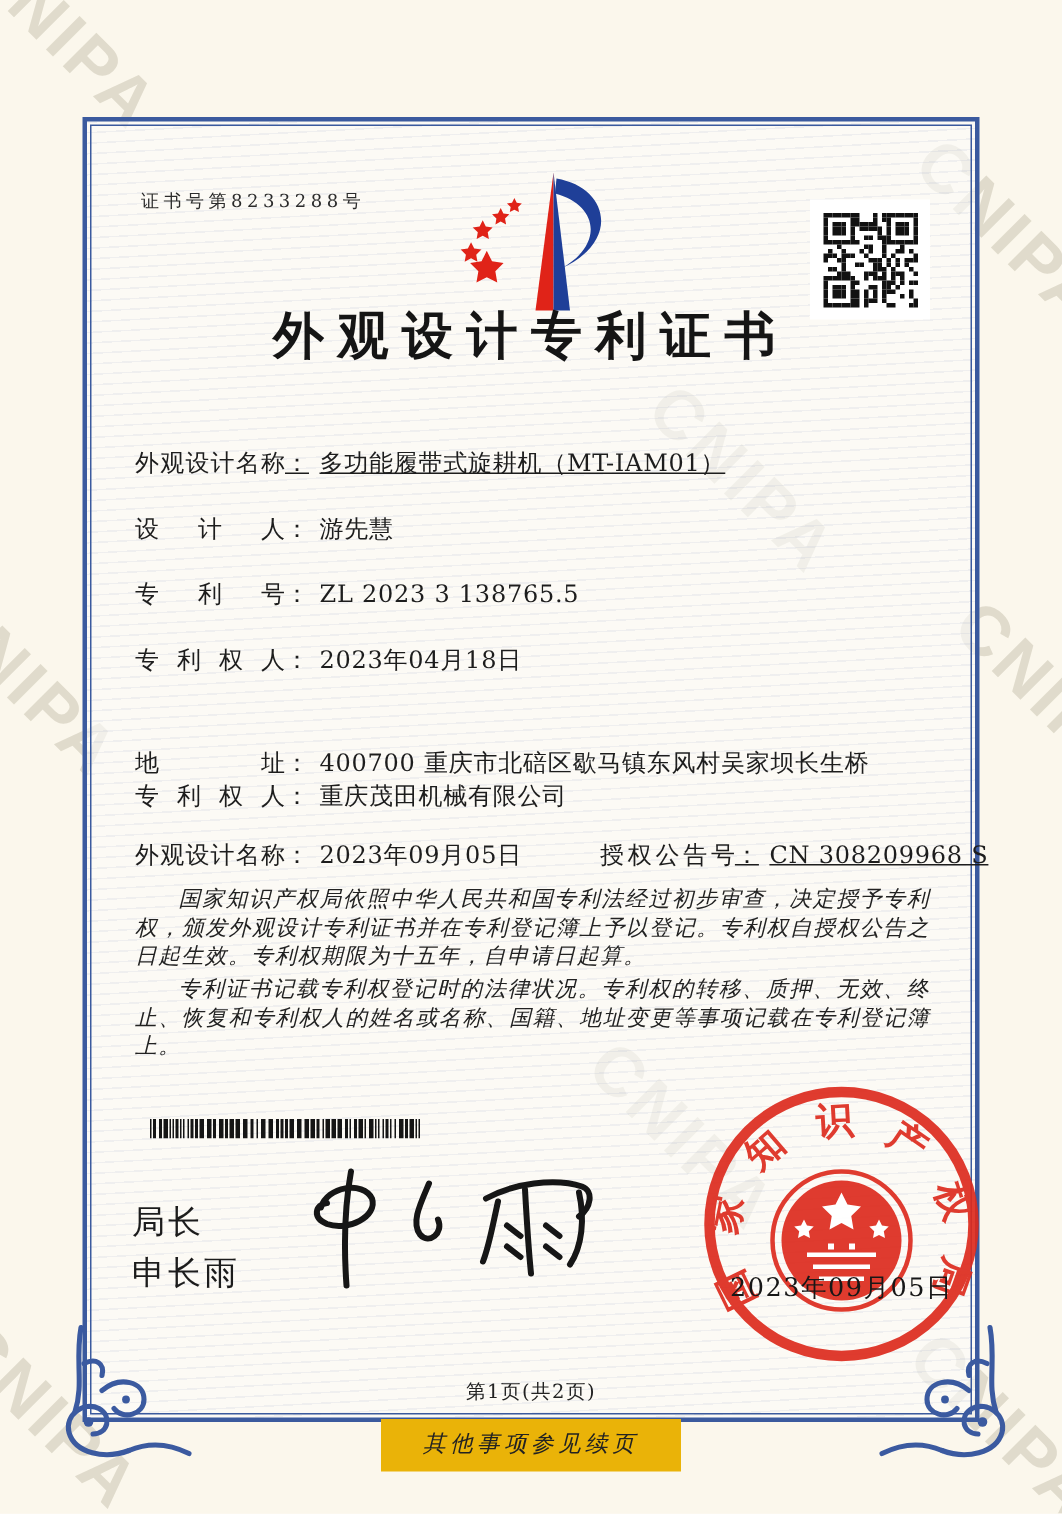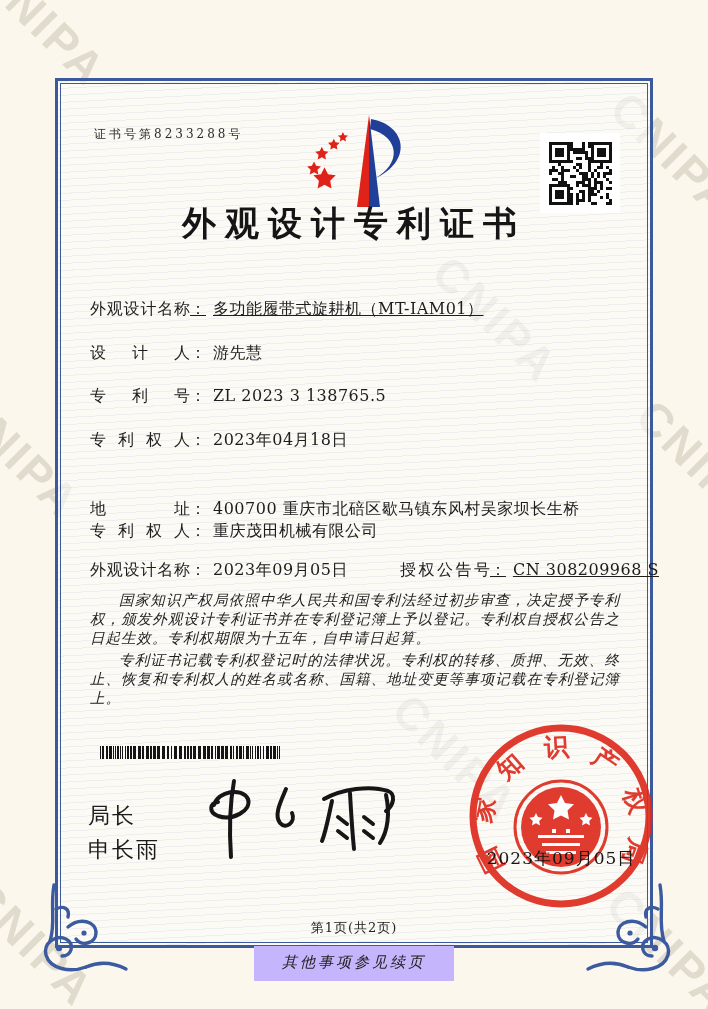--- a/index.html
+++ b/index.html
@@ -61,21 +61,21 @@
   .sign-hand { position:absolute; left:132px; top:688px; width:230px; height:95px; }
 
   
   .seal { position:absolute; left:408px; top:640px; width:190px; height:190px; }
   .seal-date { position:absolute; left:388px; top:766px; width:230px; text-align:center;
                font-size:17px; color:#171717; letter-spacing:1px; z-index:4; }
 
   
   .pagenum { position:absolute; left:0; width:100%; top:838px; text-align:center; font-size:13px; color:#222; letter-spacing:1px; }
   .cont-strip { position:absolute; left:50%; transform:translateX(-50%); top:946px; z-index:6;
-                background:#c4b5fd; padding:7px 28px 9px; font-size:15px; font-style:italic;
+                background:#eab308; padding:7px 28px 9px; font-size:15px; font-style:italic;
                 color:#222; letter-spacing:3px; white-space:nowrap; }
 
   .flourish { position:absolute; width:96px; height:96px; z-index:3; }
   .fl-left { left:-24px; top:798px; }
   .fl-right{ left:526px; top:798px; transform:scaleX(-1); }
 </style>
 </head>
 <body>
 
 <div id="page">

